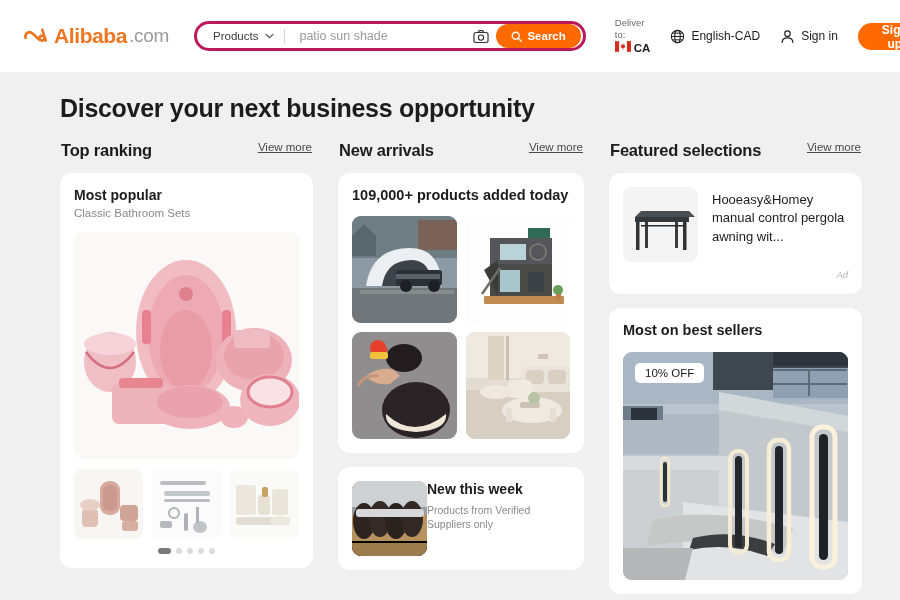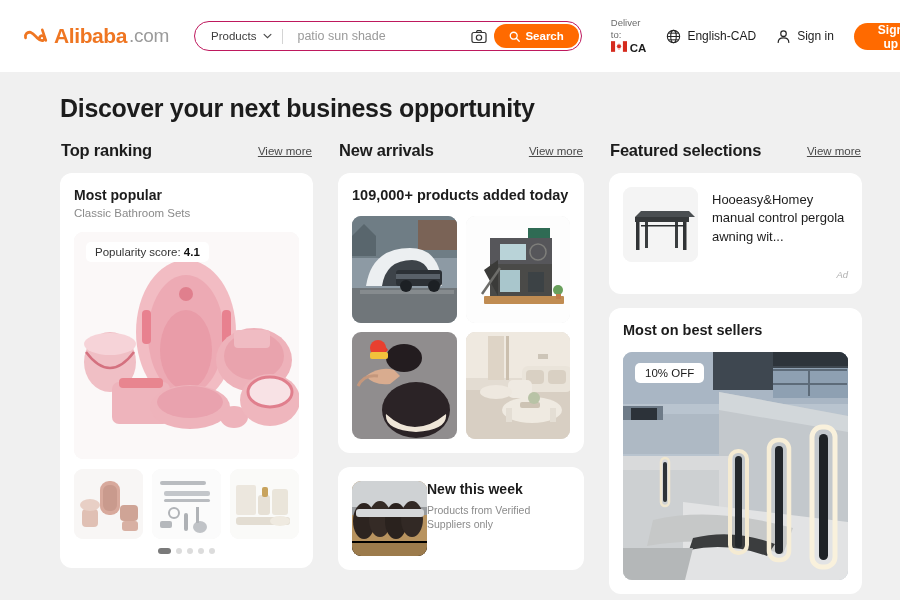--- a/index.html
+++ b/index.html
@@ -25,21 +25,21 @@
     font-size: 21px; font-weight: bold; color: #ef7622;
     letter-spacing: -0.4px;
   }
   .logo-com { font-size: 19px; color: #9b9b9b; letter-spacing: -0.3px; }
 
   
   .search-wrap {
     margin-left: 25px;
     display: flex; align-items: center;
     width: 484px; height: 30px;
-    border: 1px solid #be185d;
+    border: 3px solid #be185d;
     border-radius: 16px;
     background: #fff;
     padding: 0 2px 0 0;
   }
   .cat-select {
     display: flex; align-items: center; gap: 7px;
     padding: 0 10px 0 16px;
     font-size: 11.5px; color: #3c3c3c;
     white-space: nowrap; cursor: pointer;
   }
@@ -101,21 +101,21 @@
   .page { padding: 0 38px; position: relative; }
   .hero-title {
     font-size: 25px; font-weight: bold; color: #1c1c1c;
     padding: 22px 0 10px 22px;
     letter-spacing: -0.3px;
   }
   .columns { display: flex; gap: 25px; padding-left: 22px; }
   .col { width: 253px; }
 
   .col-head {
-    display: flex; align-items: center; justify-content: space-between;
+    display: flex; align-items: flex-start; justify-content: space-between;
     padding: 8px 1px 13px 1px;
   }
   .col-title { font-size: 16.5px; font-weight: bold; color: #1c1c1c; letter-spacing: -0.2px;}
   .view-more {
     font-size: 11.5px; color: #4a4a4a;
     text-decoration: underline; cursor: pointer;
   }
 
   .card {
     background: #fff;
@@ -298,24 +298,20 @@
       <div class="col-head">
         <span class="col-title">Top ranking</span>
         <span class="view-more">View more</span>
       </div>
 
       <div class="card">
         <div class="card-h3">Most popular</div>
         <div class="card-sub">Classic Bathroom Sets</div>
 
         <div class="hero-img-box">
-          <div class="score-pill">
-            <span>Popularity score:</span>
-            <b>4.1</b>
-          </div>
           <svg viewBox="0 0 225 227" width="225" height="227">
             <rect width="225" height="227" fill="#fbf8f8"></rect>
             <ellipse cx="112" cy="100" rx="50" ry="72" fill="#f2bcc3"></ellipse>
             <ellipse cx="112" cy="103" rx="38" ry="60" fill="#edaab4"></ellipse>
             <ellipse cx="112" cy="118" rx="26" ry="40" fill="#e99ca8"></ellipse>
             <rect x="68" y="78" width="9" height="34" rx="4" fill="#e8818f"></rect>
             <rect x="148" y="78" width="9" height="34" rx="4" fill="#e8818f"></rect>
             <circle cx="112" cy="62" r="7" fill="#e07f8d"></circle>
             <ellipse cx="180" cy="128" rx="38" ry="32" fill="#eeb2ba"></ellipse>
             <ellipse cx="180" cy="124" rx="30" ry="24" fill="#e9a3ad"></ellipse>

